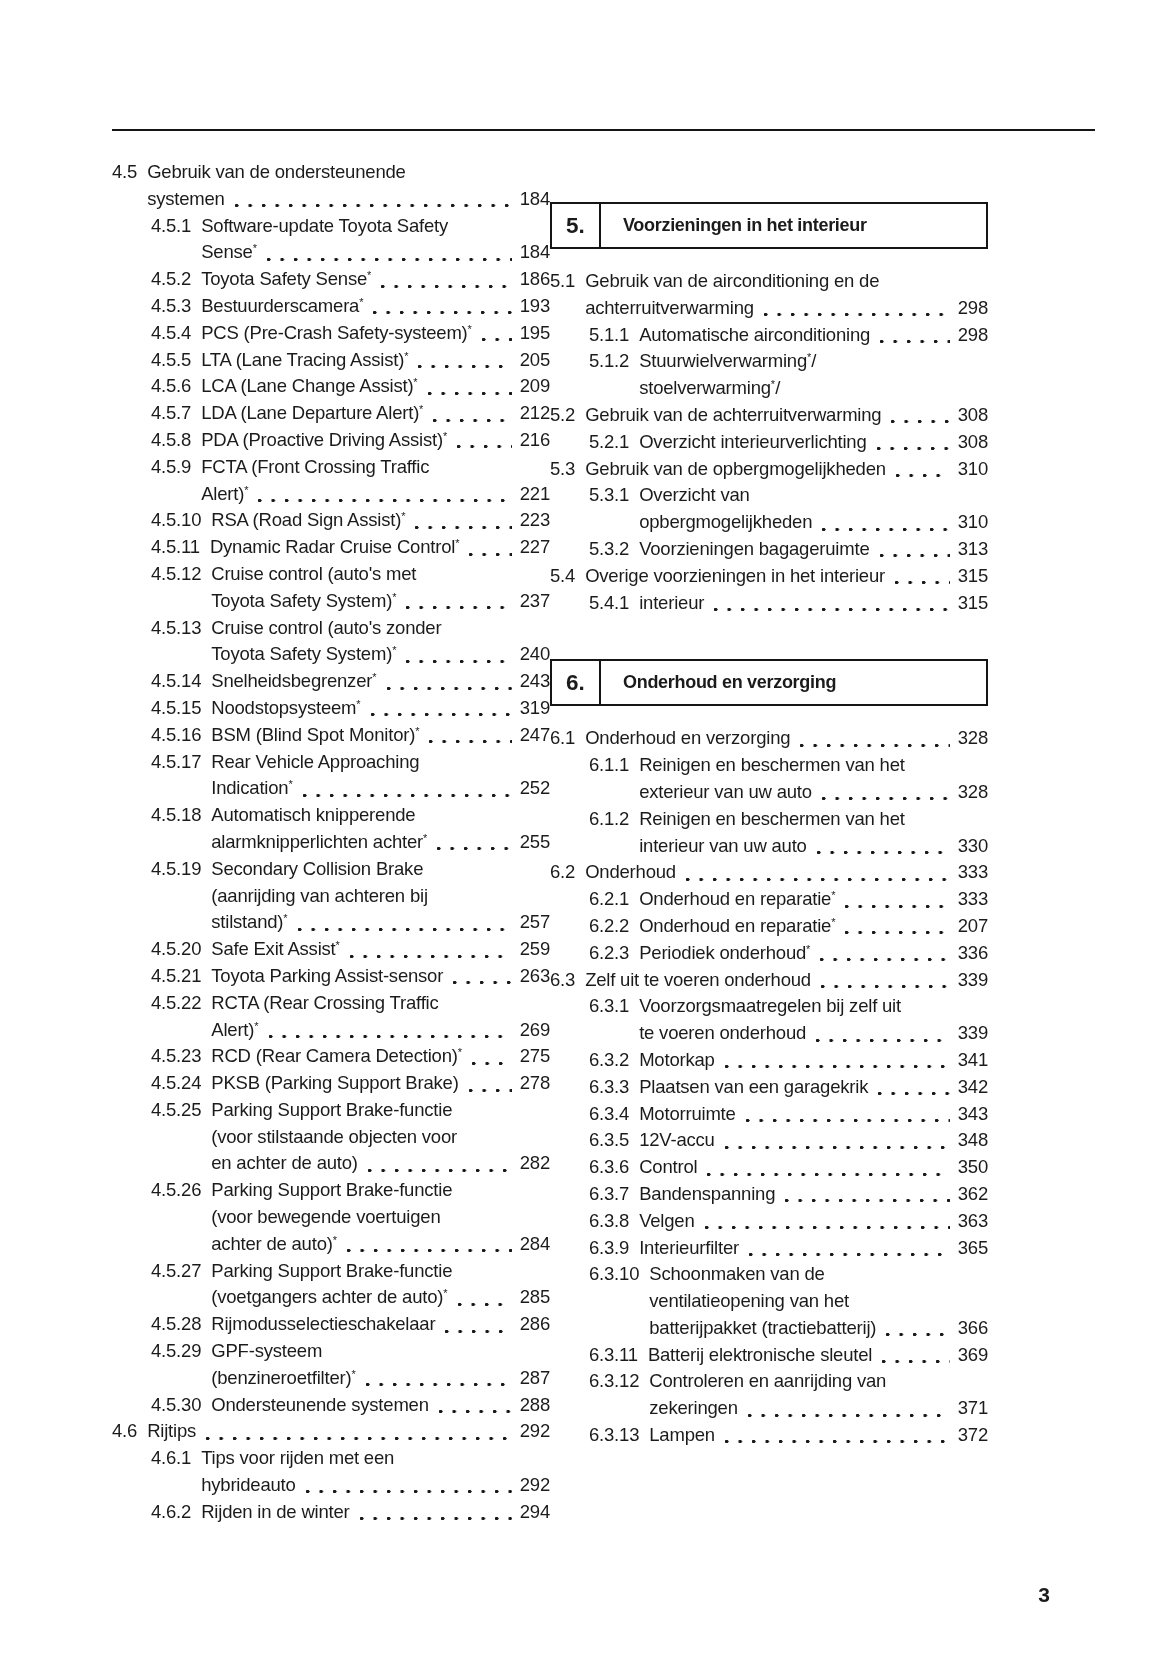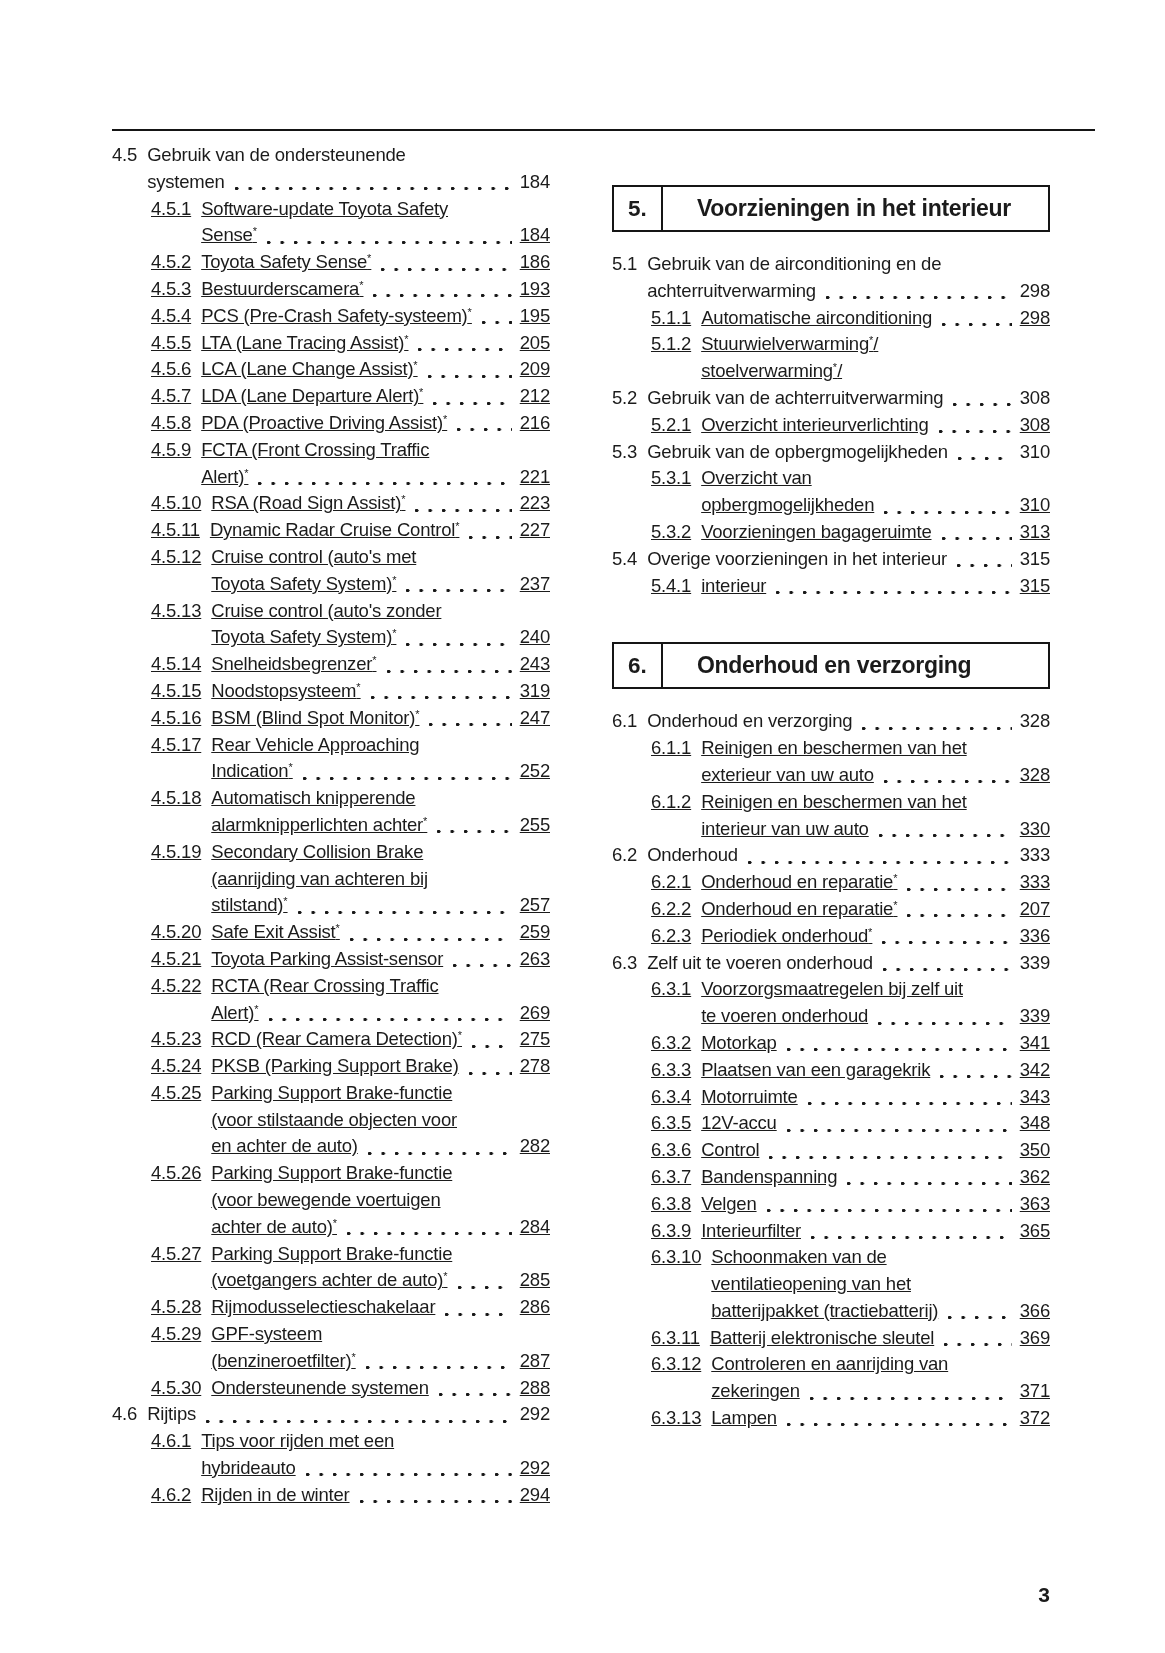--- a/index.html
+++ b/index.html
@@ -3,26 +3,26 @@
 <meta charset="utf-8">
 <style>
   html,body { margin:0; padding:0; }
   body {
     width:1165px; height:1653px; position:relative;
     background:#ffffff; color:#1b1b1b;
     font-family:"Liberation Sans", sans-serif;
     overflow:hidden;
   }
   .rule { position:absolute; left:112px; top:129px; width:983px; height:2px; background:#151515; }
-  .cols { position:absolute; left:112px; top:142px; width:938px; display:flex; gap:62px; }
+  .cols { position:absolute; left:112px; top:159px; width:938px; display:flex; }
   .col { width:438px; flex:0 0 438px; }
   .col.right { padding-top:43px; box-sizing:border-box; }
 
   .entry { display:flex; font-size:18.5px; line-height:26.8px; letter-spacing:-0.2px; }
-  .entry.lv2 { padding-left:39px;text-decoration:underline; }
+  .entry.lv2 { padding-left:39px; }
   .num { flex:0 0 auto; margin-right:10px; white-space:nowrap; }
   .body { flex:1 1 auto; min-width:0; }
   .line { white-space:nowrap; }
   .line.last { display:flex; align-items:baseline; }
   .t { flex:0 0 auto; }
   .leader {
     flex:1 1 auto; min-width:12px; align-self:flex-end;
     height:3.4px; margin:0 8px 5px 10px;
     background-image:radial-gradient(circle at 1.7px 1.7px, #161616 1.55px, rgba(0,0,0,0) 2.1px);
     background-size:13.5px 3.4px; background-repeat:repeat-x;
@@ -34,21 +34,21 @@
     border:2.5px solid #151515; height:47px; box-sizing:border-box;
     display:flex; align-items:stretch; margin:0 0 19px 0; background:#fff;
   }
   .chapter.gap-top { margin-top:43px; }
   .chapter .cnum {
     flex:0 0 47px; display:flex; align-items:center; justify-content:center;
     font-weight:700; font-size:22.5px; border-right:2px solid #151515;
   }
   .chapter .ctitle {
     flex:1 1 auto; display:flex; align-items:center;
-    padding-left:34px; font-weight:700; font-size:23px; letter-spacing:-0.3px;
+    padding-left:22px; font-weight:700; font-size:18px; letter-spacing:-0.3px;
   }
   .folio { position:absolute; top:1583px; right:115px; width:60px; text-align:right;
     font-size:21px; font-weight:700; }
 </style>
 </head>
 <body>
 
 <div class="rule"></div>
 
 <div class="cols">

